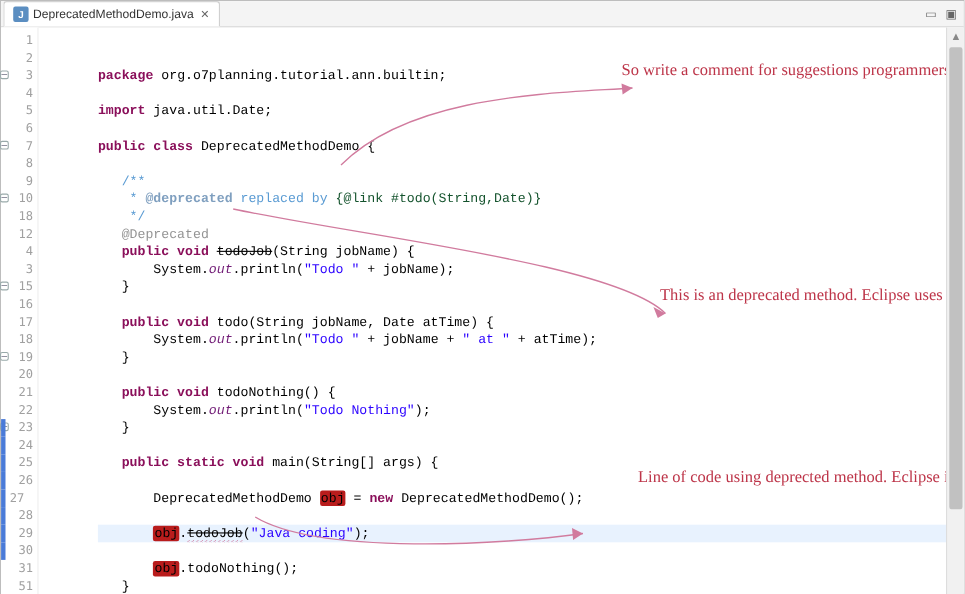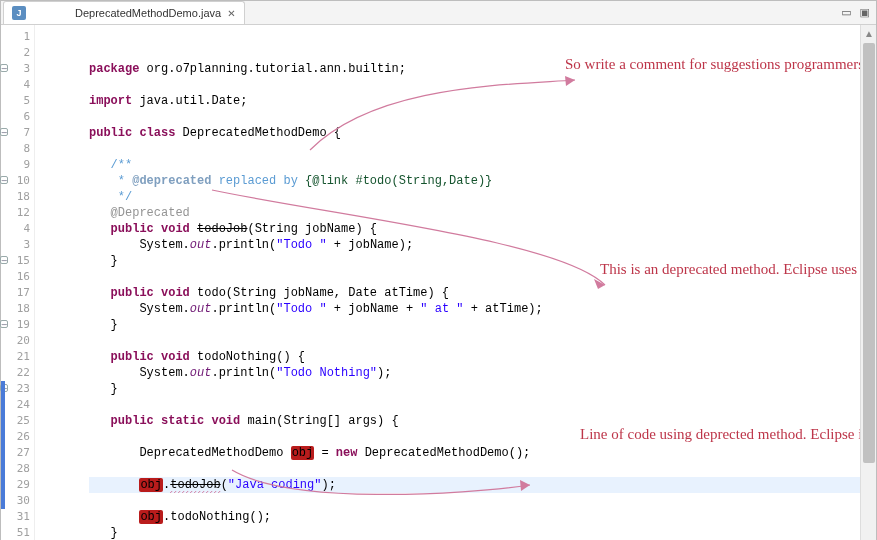--- a/index.html
+++ b/index.html
@@ -1,21 +1,21 @@
 <!DOCTYPE html>
 <html><head>
 <meta charset="utf-8">
 <style>
 * { box-sizing: border-box; margin: 0; padding: 0; }
 html, body { width: 877px; height: 540px; overflow: hidden; font-family: "Segoe UI", Tahoma, sans-serif; font-size: 12px; background: #fff; }
 .editor-window { width: 100%; height: 100%; border: 1px solid #bdbdbd; display: flex; flex-direction: column; }
 .tabbar { height: 24px; background: #f4f4f4; border-bottom: 1px solid #d0d0d0; display: flex; align-items: center; position: relative; }
 .tab { display: flex; align-items: center; gap: 4px; padding: 0 8px; height: 23px; background: #fff; border: 1px solid #d0d0d0; border-bottom: none; border-top-left-radius: 3px; border-top-right-radius: 3px; margin-left: 2px; }
 .tab-icon { width: 14px; height: 14px; background: #5b8ec1; border-radius: 2px; position: relative; display:flex;align-items:center;justify-content:center;color:#fff;font-size:9px;font-weight:bold; }
-.tab-title { font-size: 11px; color: #333; margin-left: 45px; }
+.tab-title { font-size: 11px; color: #333; }
 .tab-close { font-size: 10px; color: #666; margin-left: 2px; }
 .tabbar-actions { margin-left: auto; margin-right: 6px; display:flex; gap:8px; color:#666; font-size:11px; }
 .editor-body { flex:1; display:flex; position:relative; background:#fff; }
 .gutter { width: 34px; background:#fff; border-right:1px solid #eee; color:#a0a0a0; font: 11px Consolas, monospace; text-align:right; padding-right:4px; padding-top:4px; }
 .gutter .gl { height:16px; line-height:16px; position:relative; }
 .fold { position:absolute; left:-1px; top:3px; width:8px; height:8px; border:1px solid #9aa; border-radius:2px; background:#fff; }
 .fold::before { content:"−"; position:absolute; top:-4px; left:0; font-size:10px; color:#889; }
 .code { flex:1; font: 12px/16px Consolas, "Courier New", monospace; padding:4px 0 4px 6px; position:relative; overflow:hidden; white-space:pre; }
 .cl { height:16px; display:block;margin-left:48px; }
 .kw { color:#8a0f5a; font-weight:bold; }
@@ -75,21 +75,21 @@
         <div class="gl">17</div>
         <div class="gl">18</div>
         <div class="gl">19<span class="fold"></span></div>
         <div class="gl">20</div>
         <div class="gl">21</div>
         <div class="gl">22</div>
         <div class="gl" style="position: relative;">23<span class="fold"></span><span class="flag" style="top: 0px;"></span></div>
         <div class="gl" style="position: relative;">24<span class="flag" style="top: 0px;"></span></div>
         <div class="gl" style="position: relative;">25<span class="flag" style="top: 0px;"></span></div>
         <div class="gl" style="position: relative;">26<span class="flag" style="top: 0px;"></span></div>
-        <div class="gl" style="position: relative;">27<span class="flag" style="top: 0px;"></span></div>
+        <div class="gl" style="position: relative; text-align: center;">27<span class="flag" style="top: 0px;"></span></div>
         <div class="gl" style="position: relative;">28<span class="flag" style="top: 0px;"></span></div>
         <div class="gl" style="position: relative;">29<span class="flag" style="top: 0px;"></span></div>
         <div class="gl" style="position: relative;">30<span class="flag" style="top: 0px;"></span></div>
         <div class="gl">31</div>
         <div class="gl">51</div>
       </div>
     <div class="code" id="code">
       <span class="cl"><span class="kw">package</span><span> org.o7planning.tutorial.ann.builtin;</span></span><span class="cl"><span></span></span><span class="cl"><span class="kw">import</span><span> java.util.Date;</span></span><span class="cl"><span></span></span><span class="cl"><span class="kw">public class</span><span> DeprecatedMethodDemo {</span></span><span class="cl"><span></span></span><span class="cl"><span>   </span><span class="com">/**</span></span><span class="cl"><span>    </span><span class="com">* </span><span class="jdoc-tag">@deprecated</span><span class="com"> replaced by </span><span class="jdoc-link">{@link #todo(String,Date)}</span></span><span class="cl"><span>    </span><span class="com">*/</span></span><span class="cl"><span>   </span><span class="ann">@Deprecated</span></span><span class="cl"><span>   </span><span class="kw">public void</span><span> </span><span class="strike">todoJob</span><span>(String jobName) {</span></span><span class="cl"><span>       System.</span><span class="staticf">out</span><span>.println(</span><span class="str">"Todo "</span><span> + jobName);</span></span><span class="cl"><span>   }</span></span><span class="cl"><span></span></span><span class="cl"><span>   </span><span class="kw">public void</span><span> todo(String jobName, Date atTime) {</span></span><span class="cl"><span>       System.</span><span class="staticf">out</span><span>.println(</span><span class="str">"Todo "</span><span> + jobName + </span><span class="str">" at "</span><span> + atTime);</span></span><span class="cl"><span>   }</span></span><span class="cl"><span></span></span><span class="cl"><span>   </span><span class="kw">public void</span><span> todoNothing() {</span></span><span class="cl"><span>       System.</span><span class="staticf">out</span><span>.println(</span><span class="str">"Todo Nothing"</span><span>);</span></span><span class="cl"><span>   }</span></span><span class="cl"><span></span></span><span class="cl"><span>   </span><span class="kw">public static void</span><span> main(String[] args) {</span></span><span class="cl"><span></span></span><span class="cl"><span>       DeprecatedMethodDemo </span><span class="hl">obj</span><span> = </span><span class="kw">new</span><span> DeprecatedMethodDemo();</span></span><span class="cl"><span></span></span><span class="cl line-hl"><span>       </span><span class="hl">obj</span><span>.</span><span class="strike wavy">todoJob</span><span>(</span><span class="str">"Java coding"</span><span>);</span></span><span class="cl"><span></span></span><span class="cl"><span>       </span><span class="hl">obj</span><span>.todoNothing();</span></span><span class="cl"><span>   }</span></span><div class="annot-layer">
         <svg class="arrow" style="left:270px; top:50px; width:280px; height:90px;">
           <path d="M5,75 C70,10 200,10 270,5"></path>

